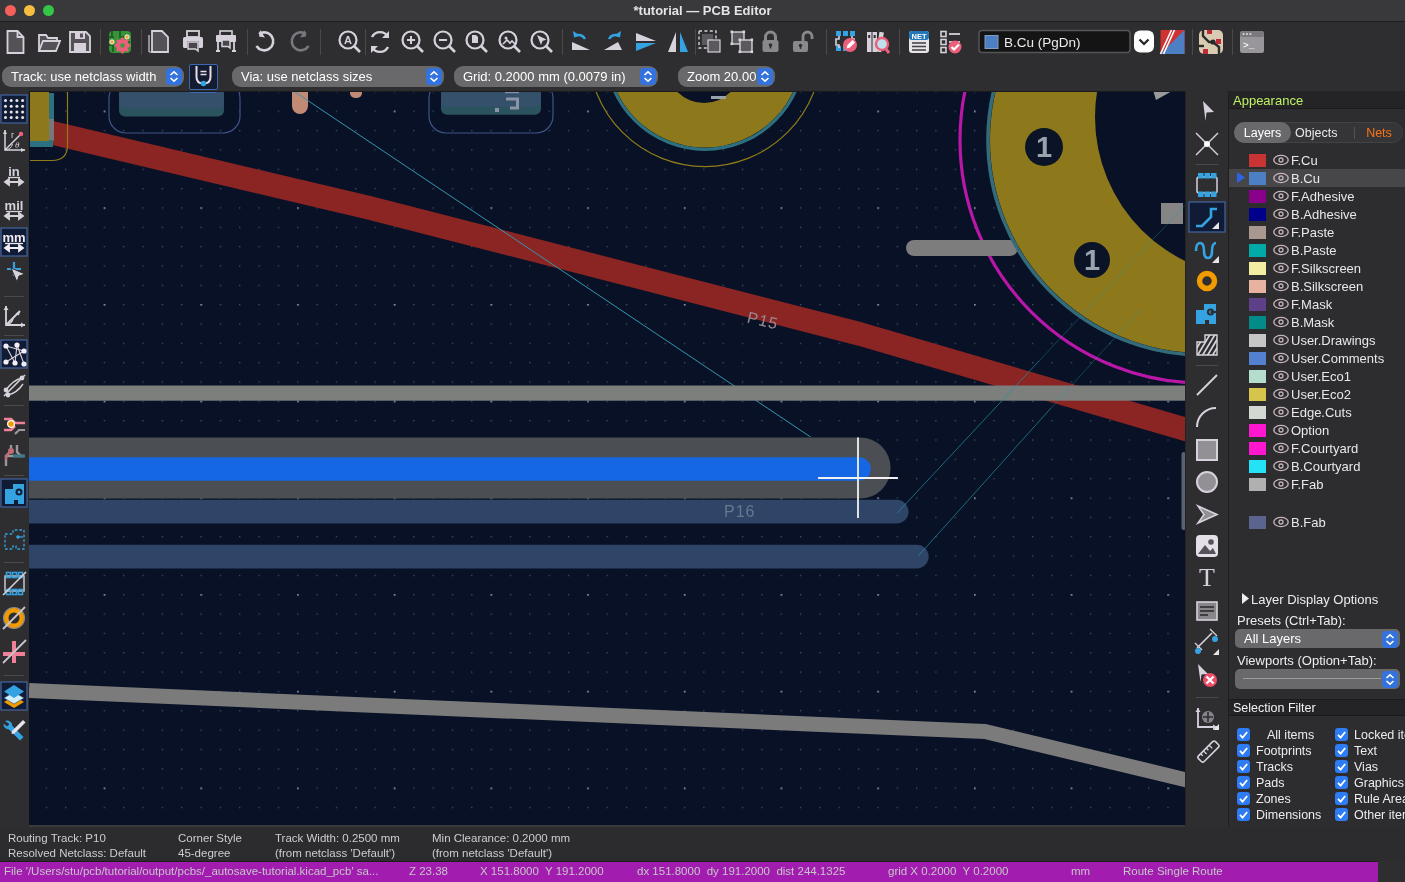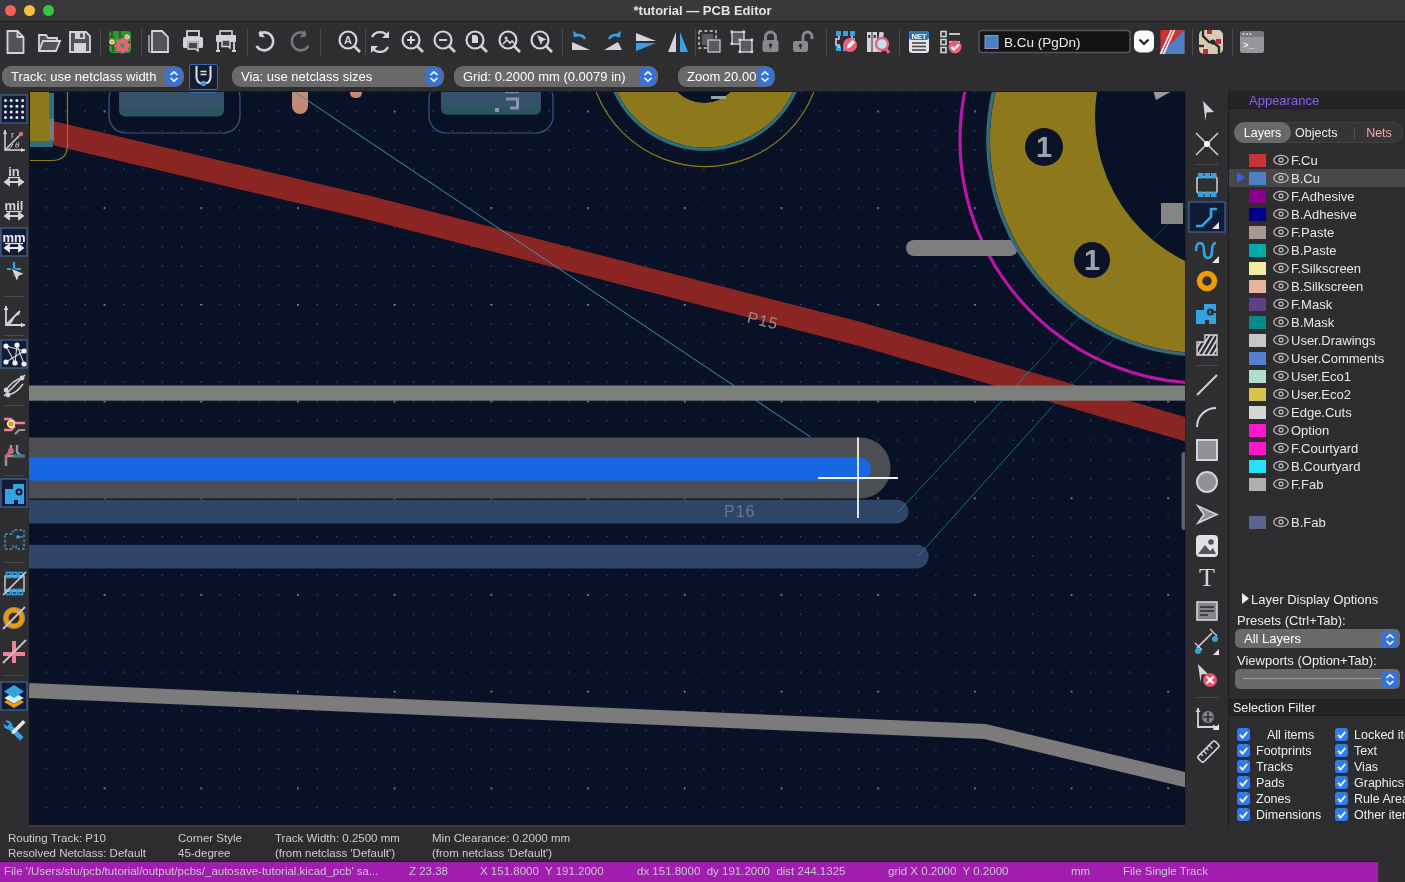--- a/index.html
+++ b/index.html
@@ -654,28 +654,28 @@
       <g transform="translate(9,741)">
         <g transform="rotate(-45 12 12)">
           <rect x="2" y="8" width="24" height="8" rx="2" fill="none" stroke="#d6d1db" stroke-width="1.6"></rect>
           <path d="M7,8 v3 M11,8 v4.5 M15,8 v3 M19,8 v4.5" stroke="#d6d1db" stroke-width="1.3"></path>
         </g>
       </g>
     </svg>
   </div>
 <div id="panel">
 <div style="position:absolute;left:0;top:0;width:177px;height:18px;background:#242426;border-bottom:1px solid #1b1b1d">
-      <div style="position:absolute;left:20px;top:2px;font-size:13px;color:#8b5cf6">Appearance</div>
+      <div style="position:absolute;left:4px;top:2px;font-size:13px;color:#bef264">Appearance</div>
     </div>
 <div style="position:absolute;left:5px;top:31px;width:169px;height:21px;background:#353537;border:1px solid #424244;border-radius:11px"></div>
 <div style="position:absolute;left:5px;top:31px;width:57px;height:21px;background:#69696b;border-radius:11px"></div>
 <div style="position:absolute;left:5px;top:34.5px;width:57px;text-align:center;font-size:12.5px;color:#fff">Layers</div>
 <div style="position:absolute;left:66px;top:34.5px;width:57px;font-size:12.5px;color:#e8e8ea">Objects</div>
 <div style="position:absolute;left:125px;top:36px;width:1px;height:12px;background:#525254"></div>
-<div style="position:absolute;left:126px;top:34.5px;width:48px;text-align:center;font-size:12.5px;color:#fca5a5">Nets</div>
+<div style="position:absolute;left:126px;top:34.5px;width:48px;text-align:center;font-size:12.5px;color:#f97316">Nets</div>
 <div style="position:absolute;left:0;top:60px;width:177px;height:18px">
       <div style="position:absolute;left:19.5px;top:2.5px;width:17px;height:13px;background:#c83434"></div>
       <svg width="16" height="12" viewBox="0 0 16 12" style="position:absolute;left:44px;top:3px">
         <ellipse cx="8" cy="6" rx="7.2" ry="4.6" fill="none" stroke="#c3b2b8" stroke-width="1.4"></ellipse>
         <circle cx="8" cy="6" r="2" fill="none" stroke="#c3b2b8" stroke-width="1.3"></circle>
       </svg>
       <div style="position:absolute;left:62px;top:2px;font-size:13px;color:#e8e8ea">F.Cu</div>
     </div>
     <div style="position:absolute;left:0;top:78px;width:177px;height:18px;background:#47474a"></div>
     <svg width="8" height="11" viewBox="0 0 8 11" style="position:absolute;left:8px;top:81px">
@@ -955,14 +955,14 @@
  <div class="s1" style="left:432px">Min Clearance: 0.2000 mm
 (from netclass 'Default')</div>
 </div>
 <div id="status2">
  <div class="s2" style="left:4px">File '/Users/stu/pcb/tutorial/output/pcbs/_autosave-tutorial.kicad_pcb' sa...</div>
  <div class="s2" style="left:409px">Z 23.38</div>
  <div class="s2" style="left:480px">X 151.8000  Y 191.2000</div>
  <div class="s2" style="left:637px">dx 151.8000  dy 191.2000  dist 244.1325</div>
  <div class="s2" style="left:888px">grid X 0.2000  Y 0.2000</div>
  <div class="s2" style="left:1071px">mm</div>
- <div class="s2" style="left:1123px">File Single Track</div>
+ <div class="s2" style="left:1123px">Route Single Route</div>
 </div>
 
 </body></html>

